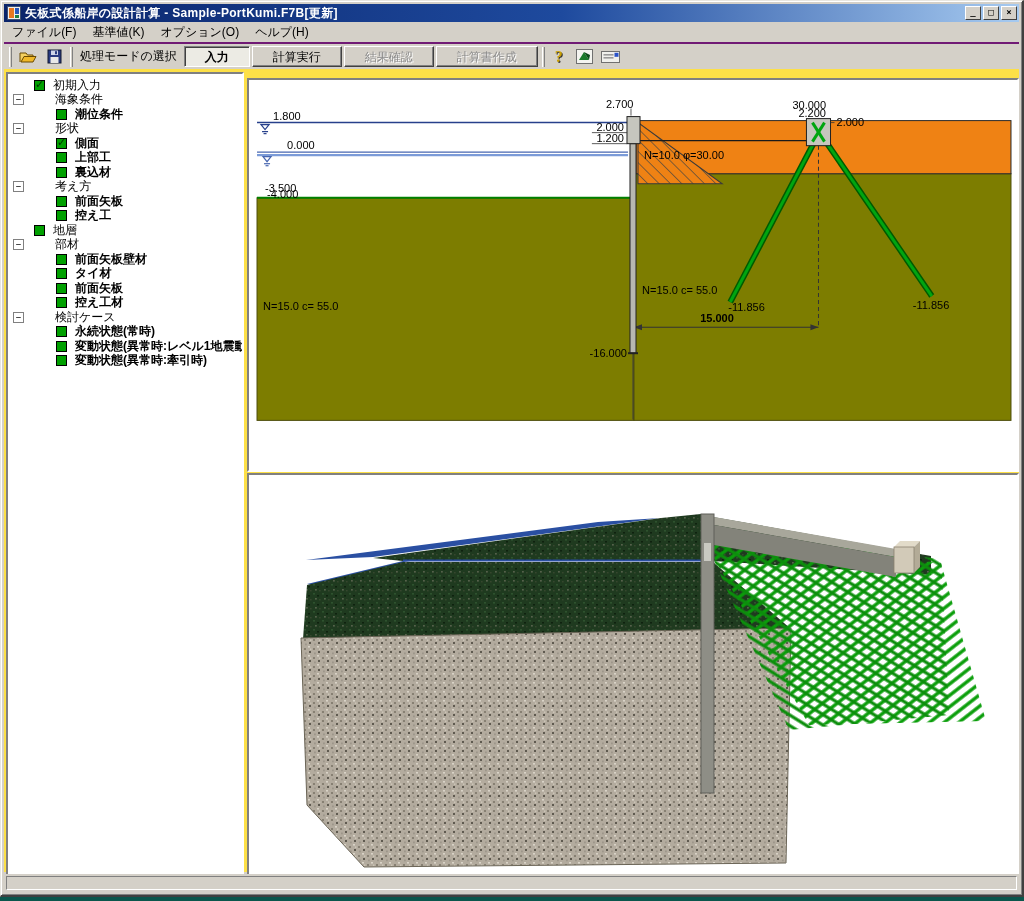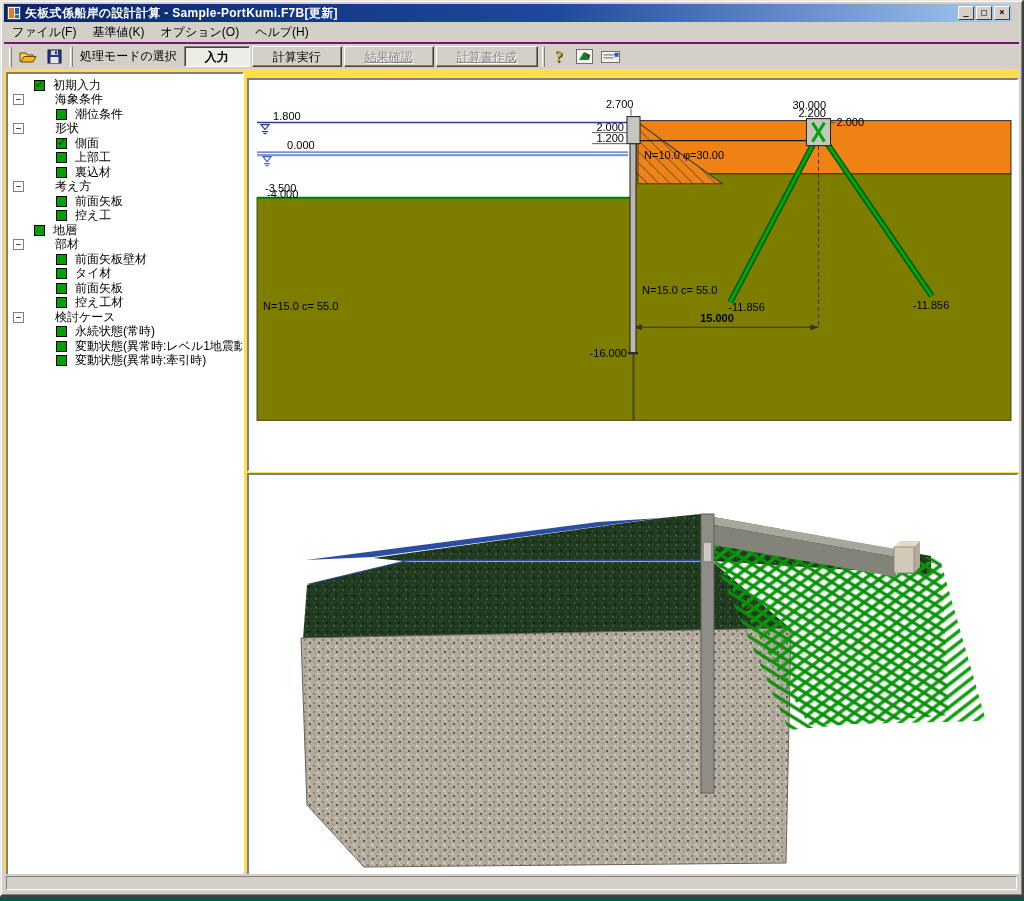--- a/index.html
+++ b/index.html
@@ -4,21 +4,21 @@
 <style>
   html,body{margin:0;padding:0;background:#0b564c;}
   *{box-sizing:border-box;}
   .screen{position:relative;width:1024px;height:901px;background:#0b564c;overflow:hidden;
           font-family:"Liberation Sans","DejaVu Sans",sans-serif;font-size:12px;color:#000;}
   
   .win{position:absolute;left:0;top:0;width:1024px;height:897px;background:#d4d0c8;
        border-top:1px solid #e8e6e0;border-left:1px solid #e8e6e0;
        border-right:2px solid #404040;border-bottom:2px solid #404040;
        box-shadow:inset 1px 1px 0 #fff, inset -1px -1px 0 #808080;}
-  .titlebar{position:absolute;left:3px;top:3px;right:10px;height:18px;
+  .titlebar{position:absolute;left:3px;top:3px;right:3px;height:18px;
             background:linear-gradient(to right,#0a246a,#1e4a9e 55%,#a6caf0);
             display:flex;align-items:center;padding:0 2px;}
   .appicon{width:14px;height:14px;margin:0 4px 0 1px;position:relative;background:#f0f0f0;border:1px solid #405070;}
   .appicon i{position:absolute;display:block;}
   .appicon .a1{left:1px;top:1px;width:5px;height:10px;background:#e87820;}
   .appicon .a2{left:7px;top:1px;width:4px;height:6px;background:#2a58b8;}
   .appicon .a3{left:7px;top:8px;width:4px;height:3px;background:#208040;}
   .title-text{color:#fff;font-weight:bold;font-size:12px;letter-spacing:0.3px;white-space:nowrap;overflow:hidden;flex:1;}
   .winbtns{display:flex;gap:2px;margin-left:4px;}
   .wbtn{width:16px;height:14px;background:#d4d0c8;border:1px solid;border-color:#fff #404040 #404040 #fff;
@@ -29,35 +29,35 @@
   .toolbar{position:absolute;left:3px;top:41px;right:3px;height:27px;background:#d4d0c8;
            border-top:2px solid #701a75;display:flex;align-items:center;padding-left:2px;}
   .grip{width:3px;height:20px;border-left:1px solid #fff;border-right:1px solid #808080;margin:0 3px;}
   .grip2{width:3px;height:20px;border-left:1px solid #fff;border-right:1px solid #808080;margin:0 1px 0 3px;}
   .tbico{width:24px;height:21px;display:flex;align-items:center;justify-content:center;
          border:1px solid transparent;margin:0 1px;}
   .mode-label{padding:0 6px;white-space:nowrap;}
   .tbtn{height:21px;min-width:66px;padding:2px 20px;margin:0 1px;background:#d4d0c8;text-align:center;
         border:1px solid;border-color:#fff #404040 #404040 #fff;box-shadow:inset -1px -1px 0 #808080;white-space:nowrap;}
   .tbtn.active{background:#ecebe4;border-color:#808080 #fff #fff #808080;box-shadow:inset 1px 1px 0 #404040;font-weight:bold;}
-  .tbtn.disabled{color:#8a8a8a;text-shadow:1px 1px 0 #fff;text-decoration:underline;}
+  .tbtn.disabled{color:#8a8a8a;text-shadow:1px 1px 0 #fff;}
   .qmark{font-weight:900;font-size:16px;color:#caa004;text-shadow:1px 1px 0 #333;font-family:"Liberation Serif",serif;}
   
   .client{position:absolute;left:3px;top:68px;right:3px;bottom:23px;background:#fde047;}
   .sunken{border:2px solid;border-color:#808080 #fff #fff #808080;background:#fff;}
   .treepanel{position:absolute;left:2px;top:3px;width:238px;height:804px;overflow:hidden;}
   .p2d{position:absolute;left:243px;top:9px;width:772px;height:394px;}
   .p3d{position:absolute;left:243px;top:404px;width:772px;height:404px;}
   .p2d svg,.p3d svg{display:block;width:100%;height:100%;}
   
   .tree{padding:4px 0 0 2px;position:relative;}
   .trow{height:14.5px;display:flex;align-items:center;white-space:nowrap;}
   .lv0b{padding-left:3px;}
   .lv0i{padding-left:24px;}
-  .lv1{padding-left:46px;}
+  .lv1{padding-left:46px;font-weight:bold;}
   .exp{width:11px;height:11px;border:1px solid #808080;background:#fff;font-size:9px;line-height:8px;
        text-align:center;margin-right:29px;flex:0 0 auto;font-family:"DejaVu Sans Mono",monospace;}
   .tico{width:11px;height:11px;background:#00a000;border:1px solid #000;margin-right:6px;flex:0 0 auto;position:relative;}
   .tico.checked::after{content:"✓";position:absolute;left:0px;top:-3px;font-size:11px;font-weight:bold;color:#003000;}
   .tlabel{padding:0 2px;}
   
   .statusbar{position:absolute;left:3px;bottom:3px;right:3px;height:18px;background:#d4d0c8;padding:2px;}
   .statusin{height:100%;border:1px solid;border-color:#808080 #fff #fff #808080;}
   text{font-family:"Liberation Sans","DejaVu Sans",sans-serif;}
 </style>

